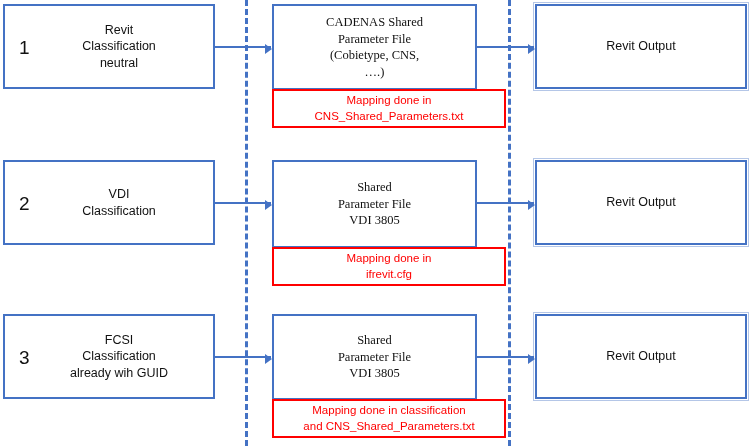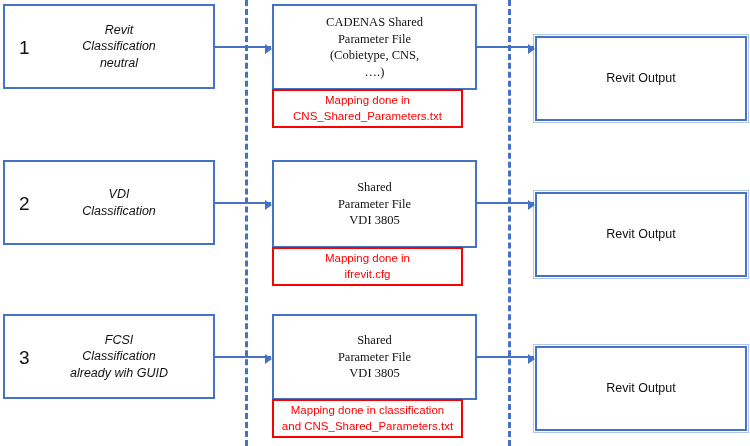--- a/index.html
+++ b/index.html
@@ -59,54 +59,52 @@
     transform: translateY(-50%);
     font-size: 19px;
     color: #111111;
     line-height: 1;
   }
   .cls-text {
     width: 100%;
     padding-left: 20px;
     box-sizing: border-box;
     font-size: 12.5px;
-    font-style: italic;
   }
 
   
   .box.spf {
     left: 272px;
     width: 205px;
     font-size: 12.5px;
     align-items: center;
   }
   .spf-text { width: 100%; padding: 0 6px; box-sizing: border-box; font-family: Liberation Serif, serif; }
 
   
   .box.note {
     left: 272px;
-    width: 191px;
+    width: 234px;
     border: 2px solid #FF0000;
     color: #FF0000;
     font-size: 11.5px;
     line-height: 1.34;
     z-index: 3;
   }
   .note-text { width: 100%; padding: 0 3px; box-sizing: border-box; }
 
   
   .box.out {
     left: 535px;
     width: 212px;
     height: 85px;
     border: 2px solid #4472C4;
     outline: 1px solid #B4C6E7;
     outline-offset: 1px;
     font-size: 12.5px;
-    margin-top: 32px;
   }
 
   
   .arrow {
     position: absolute;
     height: 0;
     border-top: 2px solid #4472C4;
     z-index: 2;
   }
   .arrow::after {

